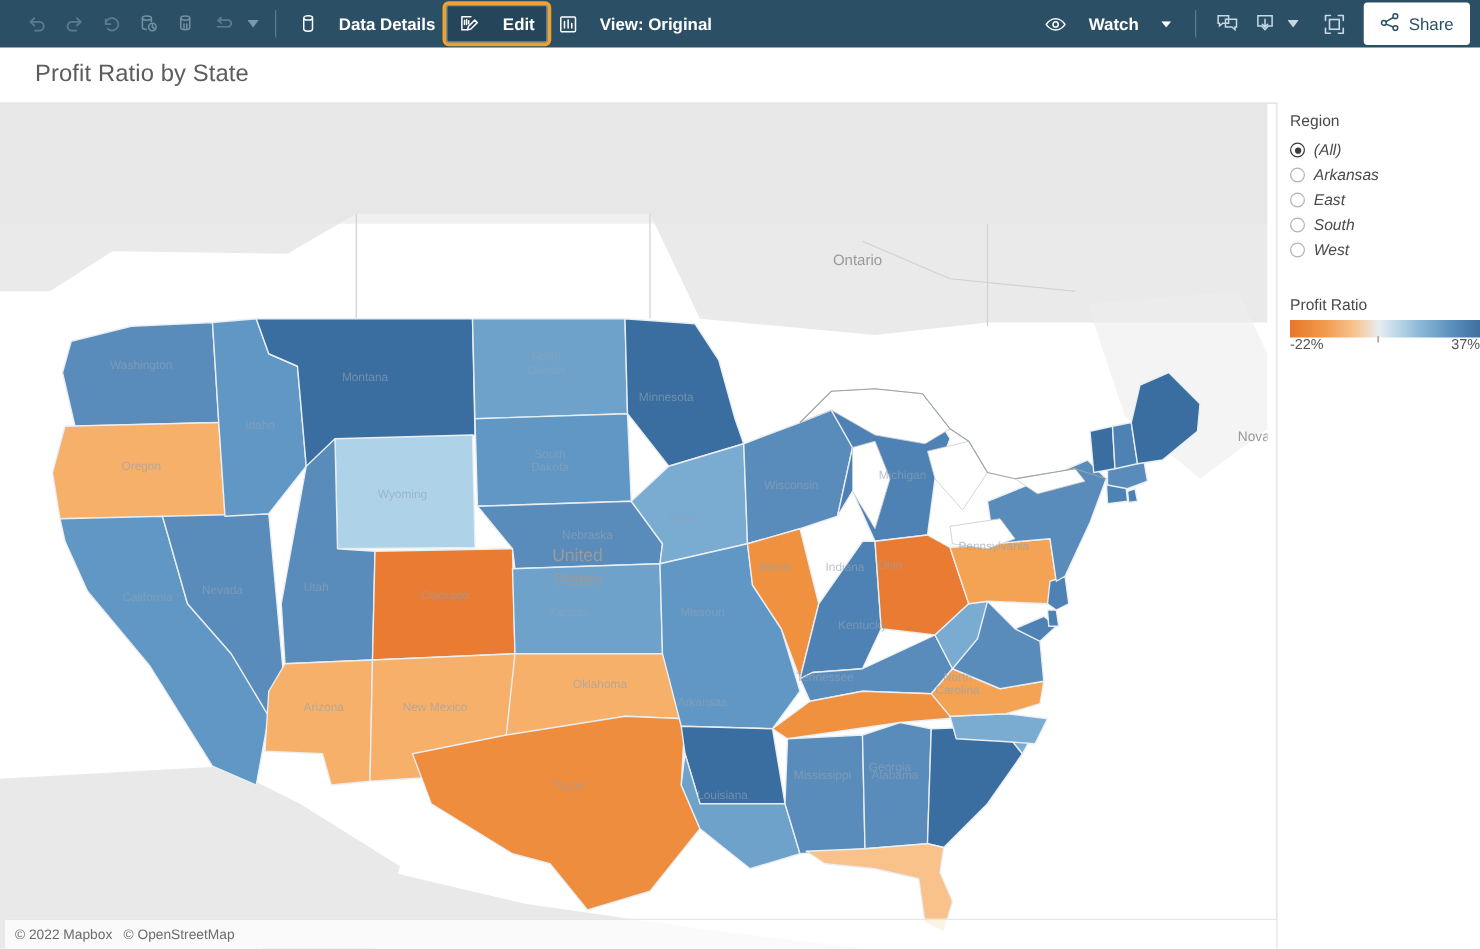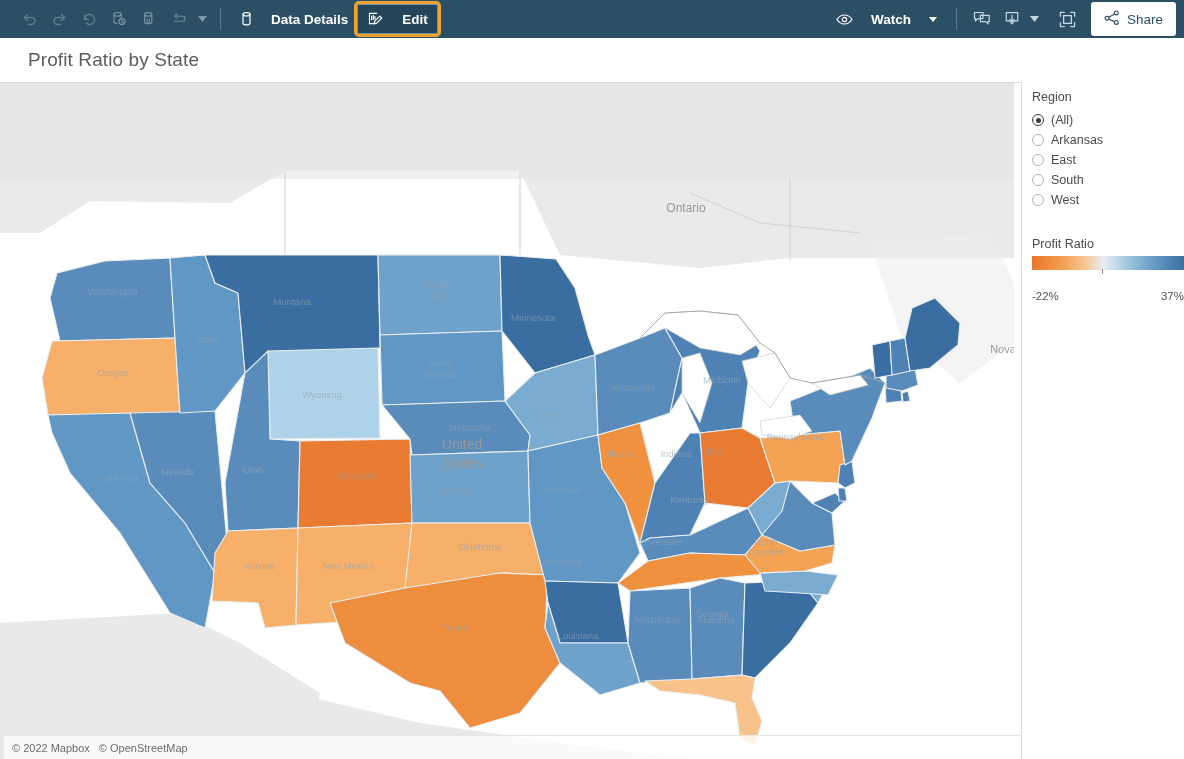--- a/index.html
+++ b/index.html
@@ -99,21 +99,21 @@
     padding: 8px 0 0 10px;
     background: #ffffff;
   }
   .side-h {
     font-size: 12.5px; color: #4a4a4a;
     margin-bottom: 6px;
   }
   .radio-row {
     display: flex; align-items: center;
     gap: 7px; height: 20px;
-    font-size: 12.5px; color: #4a4a4a;
+    font-size: 12.5px; color: #4a4a4a; font-style: italic;
   }
   .radio {
     width: 12px; height: 12px; border-radius: 50%;
     border: 1px solid #b4b4b4; background: #fff;
     position: relative; flex: none;
   }
   .radio.on { border-color: #3a3a3a; }
   .radio.on::after {
     content: ""; position: absolute;
     left: 2.5px; top: 2.5px; width: 5px; height: 5px;
@@ -130,21 +130,21 @@
       #e8762a 0%, #f19a4c 18%, #f7c48f 34%,
       #e8edf2 47%, #bed8e8 56%, #86b4d4 70%,
       #5b8fbd 85%, #3f6f9e 100%);
   }
   .grad-tick {
     position: absolute; top: 13px; left: 70px;
     width: 1px; height: 5px; background: #8a8a8a;
   }
   .grad-labels {
     display: flex; justify-content: space-between;
-    width: 152px; margin-top: 20px;
+    width: 152px; margin-top: 0;
     font-size: 11.5px; color: #545454; gap: 20px;
   }
   .geo-label { font-family: "Liberation Sans", sans-serif; fill: #9a9a9a; }
   .state-label { font-family: "Liberation Sans", sans-serif; }
 </style>
 </head>
 <body>
 
 <div class="toolbar">
 
@@ -216,20 +216,29 @@
     <span class="gl">
       <svg width="17" height="17" viewBox="0 0 17 17" fill="none" stroke="#ffffff" stroke-width="1.2">
         <path d="M2.5 2.3h7.2M2.5 2.3v10.4h4.4" stroke-linecap="round"></path>
         <path d="M4.6 5.1v3.4M6.3 4.6v3.9M8 5.6v2.3" stroke-linecap="round"></path>
         <path d="m12.8 5.1 2 2-5.1 5.1-2.6.6.6-2.6z" stroke-linejoin="round"></path>
       </svg>
     </span>
     <span>Edit</span>
   </div>
 
+  <div class="tb-btn">
+    <span class="gl">
+      <svg width="15" height="15" viewBox="0 0 15 15" fill="none" stroke="#ffffff" stroke-width="1.2">
+        <rect x="1.6" y="1.6" width="11.8" height="11.8" rx="1"></rect>
+        <path d="M4.6 10.4V5.2M7.5 10.4V3.9M10.4 10.4V6.8" stroke-linecap="round"></path>
+      </svg>
+    </span>
+    <span>View: Original</span>
+  </div>
 
   <div class="spacer"></div>
 
   <div class="tb-btn watch">
     <span class="gl">
       <svg width="17" height="13" viewBox="0 0 17 13" fill="none" stroke="#ffffff" stroke-width="1.2">
         <path d="M1 6.5S3.8 2 8.5 2 16 6.5 16 6.5 13.2 11 8.5 11 1 6.5 1 6.5z"></path>
         <circle cx="8.5" cy="6.5" r="2.1"></circle>
       </svg>
     </span>

